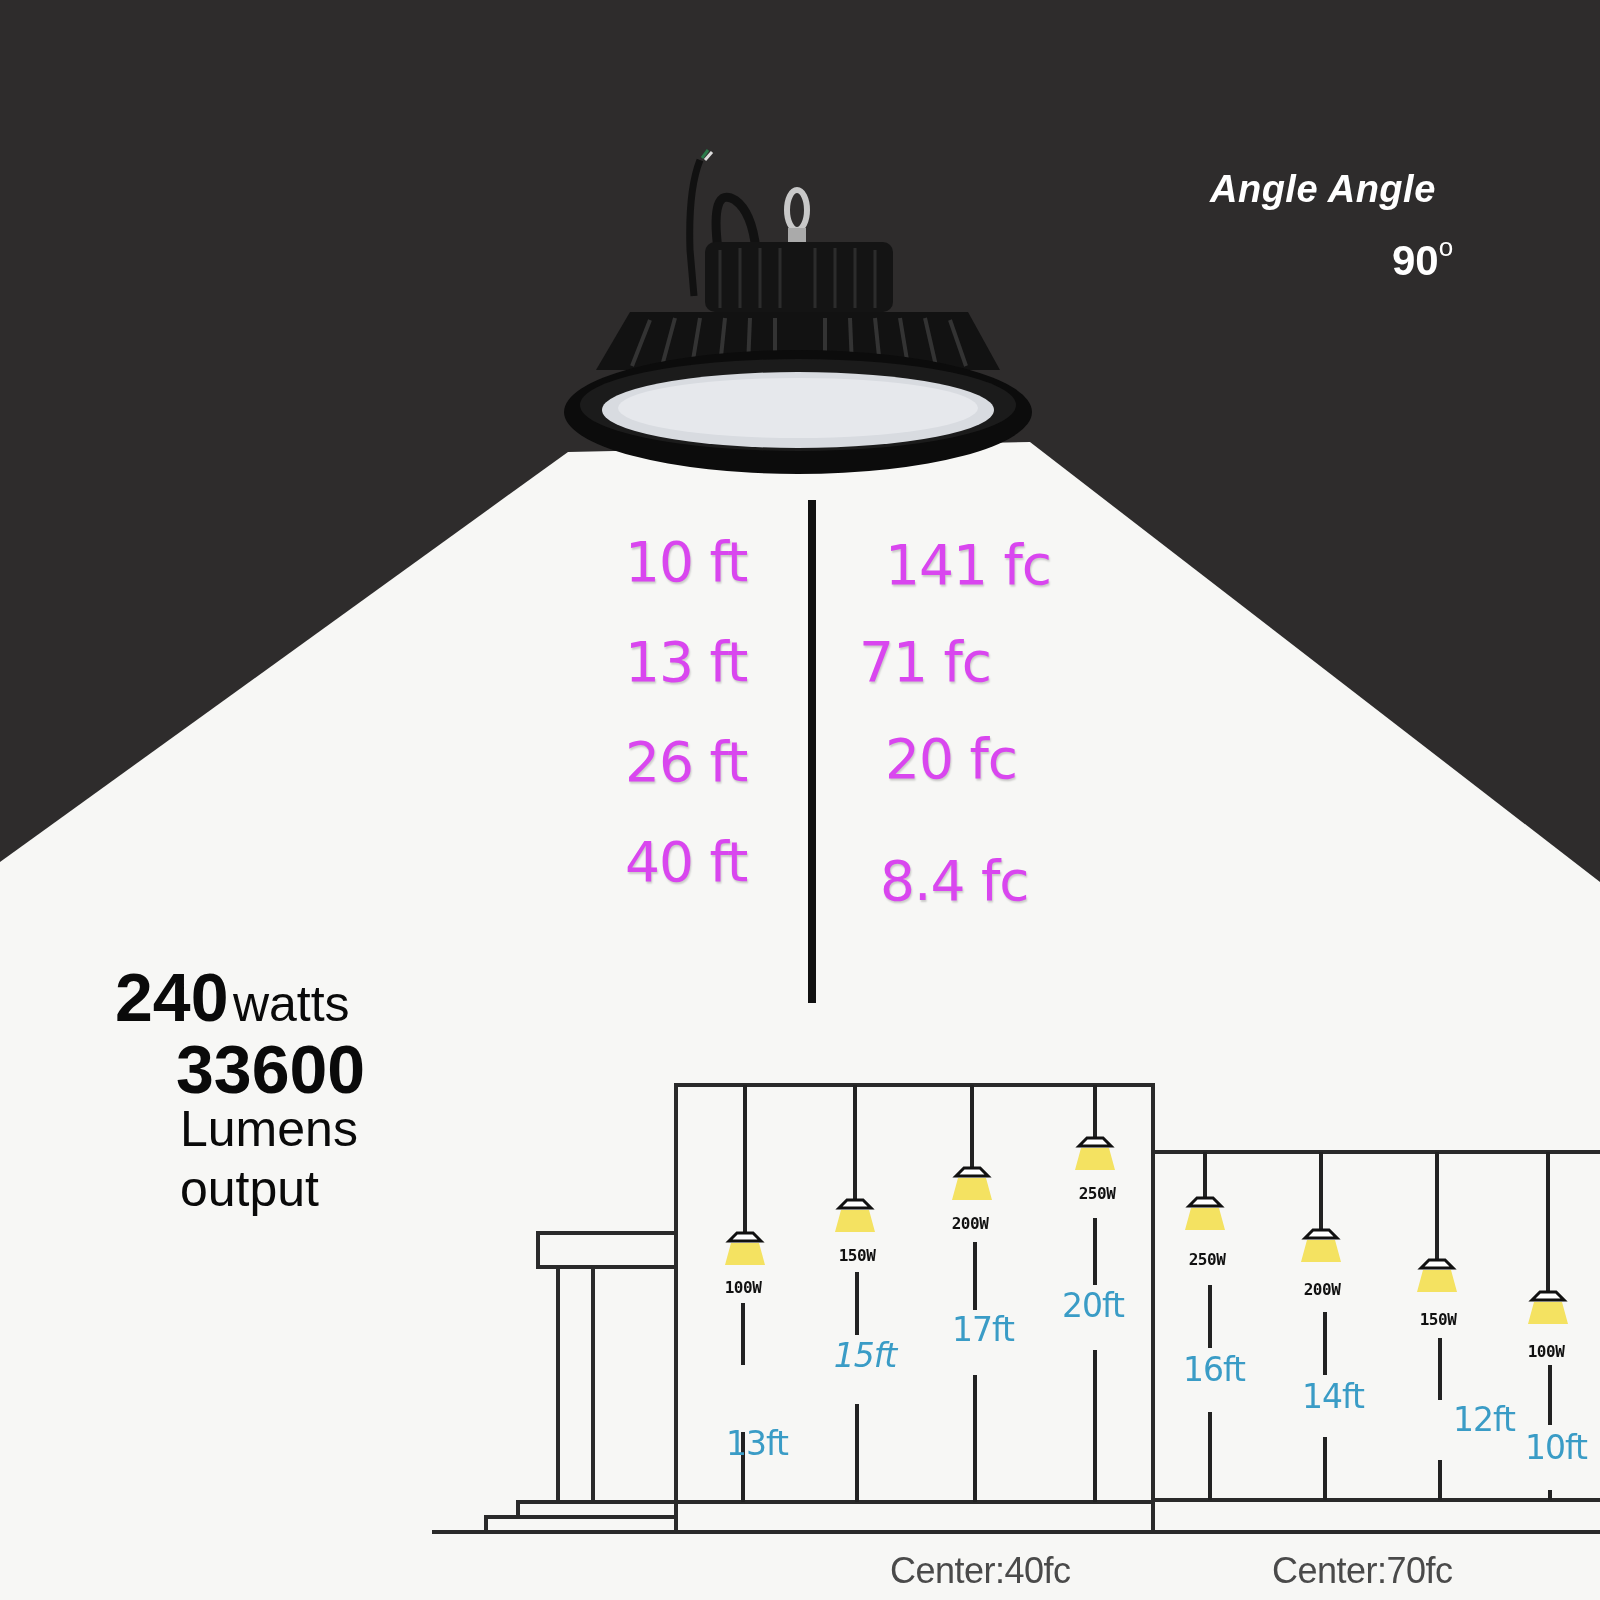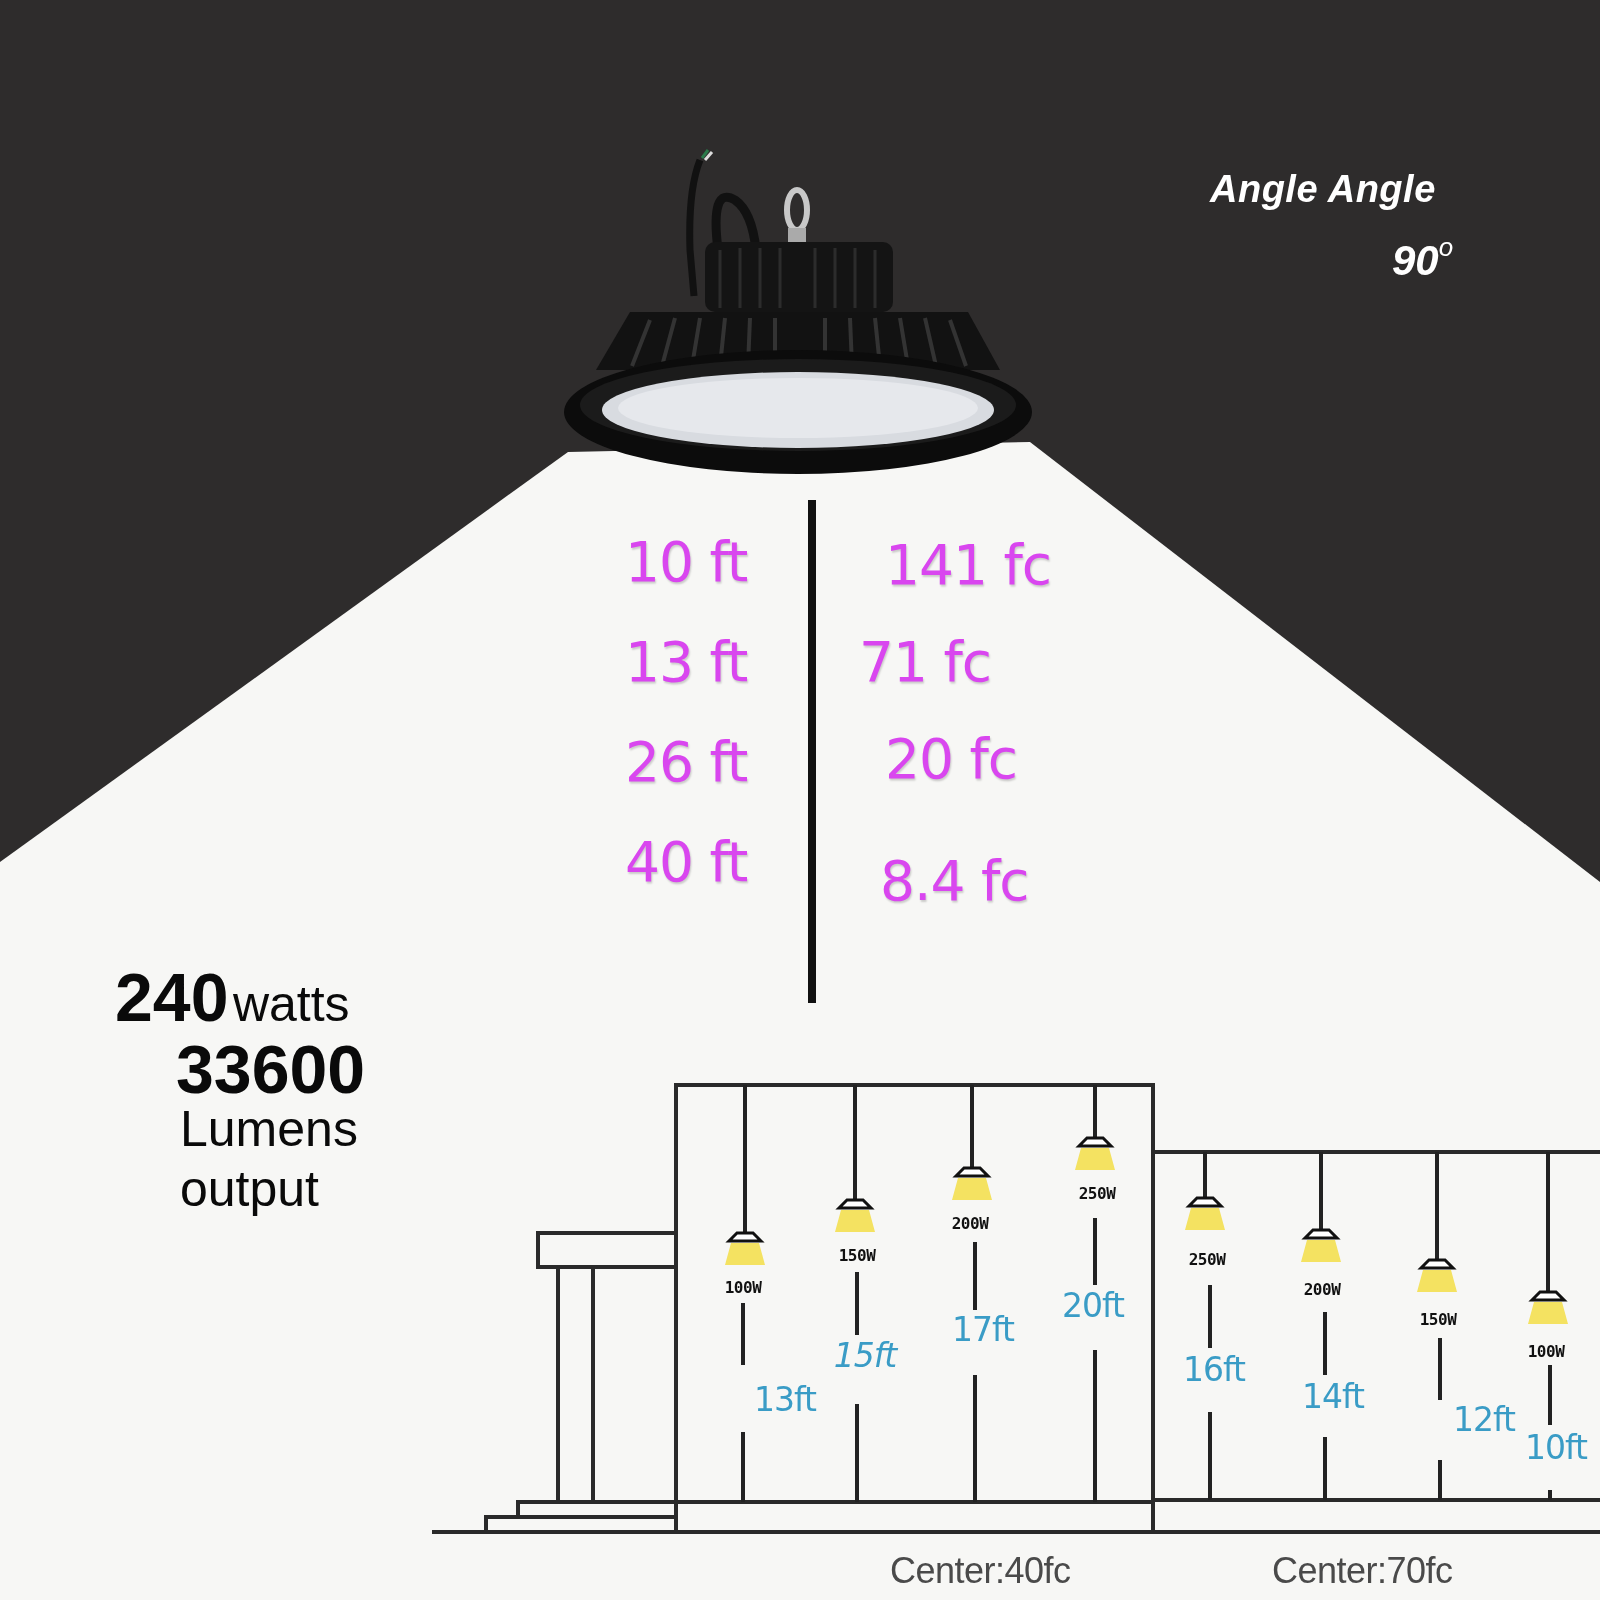--- a/index.html
+++ b/index.html
@@ -1,19 +1,19 @@
 <!DOCTYPE html>
 <html><head>
 <meta charset="utf-8">
 <style>
   html, body { margin: 0; padding: 0; }
   body { width: 1600px; height: 1600px; position: relative; overflow: hidden; background: #2e2c2c; font-family: "Liberation Sans", sans-serif; }
   #bg-svg { position: absolute; left: 0; top: 0; width: 1600px; height: 1600px; }
   .beam-title { position: absolute; left: 1210px; top: 168px; color: #ffffff; font-weight: bold; font-style: italic; font-size: 38px; letter-spacing: 0.5px; }
-  .beam-value { position: absolute; left: 1392px; top: 236px; color: #ffffff; font-weight: bold; font-style: italic; font-size: 42px; }
+  .beam-value { position: absolute; left: 1392px; top: 236px; color: #ffffff; font-weight: bold; font-size: 42px; }
   .beam-value sup { font-size: 26px; font-weight: normal; position: relative; top: -4px; }
   .dist-col { position: absolute; font-family: "DejaVu Sans", sans-serif; font-size: 55px; color: #d946ef; letter-spacing: -1px; }
   .dist-row { position: absolute; white-space: nowrap; text-shadow: 1px 2px 2px rgba(0,0,0,0.18); }
   .spec { position: absolute; color: #0a0a0a; white-space: nowrap; }
   .spec-bold { font-weight: bold; font-size: 68px; }
   .spec-light { font-size: 50px; }
   .fixture-watt { position: absolute; font-family: "DejaVu Sans Mono", monospace; font-weight: bold; font-size: 16px; color: #111; transform: translateX(-50%); letter-spacing: -0.5px; }
   .fixture-height { position: absolute; font-family: "DejaVu Sans", sans-serif; font-size: 33px; color: #3a9cc6; transform: translateX(-50%); letter-spacing: -1px; }
   .center-label { position: absolute; top: 1550px; font-size: 36px; color: #4a4a4a; letter-spacing: -0.5px; }
 </style>
@@ -168,21 +168,21 @@
   <div class="dist-col dist-row" style="left:885px; top:727px;">20 fc</div>
   <div class="dist-col dist-row" style="left:880px; top:849px;">8.4 fc</div>
 </div>
 
 <div class="spec" style="left:115px; top:958px;"><span class="spec-bold">240</span> <span class="spec-light">watts</span></div>
 <div class="spec spec-bold" style="left:176px; top:1030px;">33600</div>
 <div class="spec spec-light" style="left:180px; top:1100px;">Lumens</div>
 <div class="spec spec-light" style="left:180px; top:1160px;">output</div>
 
 <div class="fixture-watt" style="left:743px; top:1278px;">100W</div>
-<div class="fixture-height" style="left:757px; top:1380px;margin-left:28px;">13ft</div>
+<div class="fixture-height" style="left:757px; top:1424px;">13ft</div>
 <div class="fixture-watt" style="left:857px; top:1246px;">150W</div>
 <div class="fixture-height" style="left:865px; top:1336px;font-style:italic;">15ft</div>
 <div class="fixture-watt" style="left:970px; top:1214px;">200W</div>
 <div class="fixture-height" style="left:983px; top:1310px;">17ft</div>
 <div class="fixture-watt" style="left:1097px; top:1184px;">250W</div>
 <div class="fixture-height" style="left:1093px; top:1286px;">20ft</div>
 
 <div class="fixture-watt" style="left:1207px; top:1250px;">250W</div>
 <div class="fixture-height" style="left:1214px; top:1350px;">16ft</div>
 <div class="fixture-watt" style="left:1322px; top:1280px;">200W</div>

